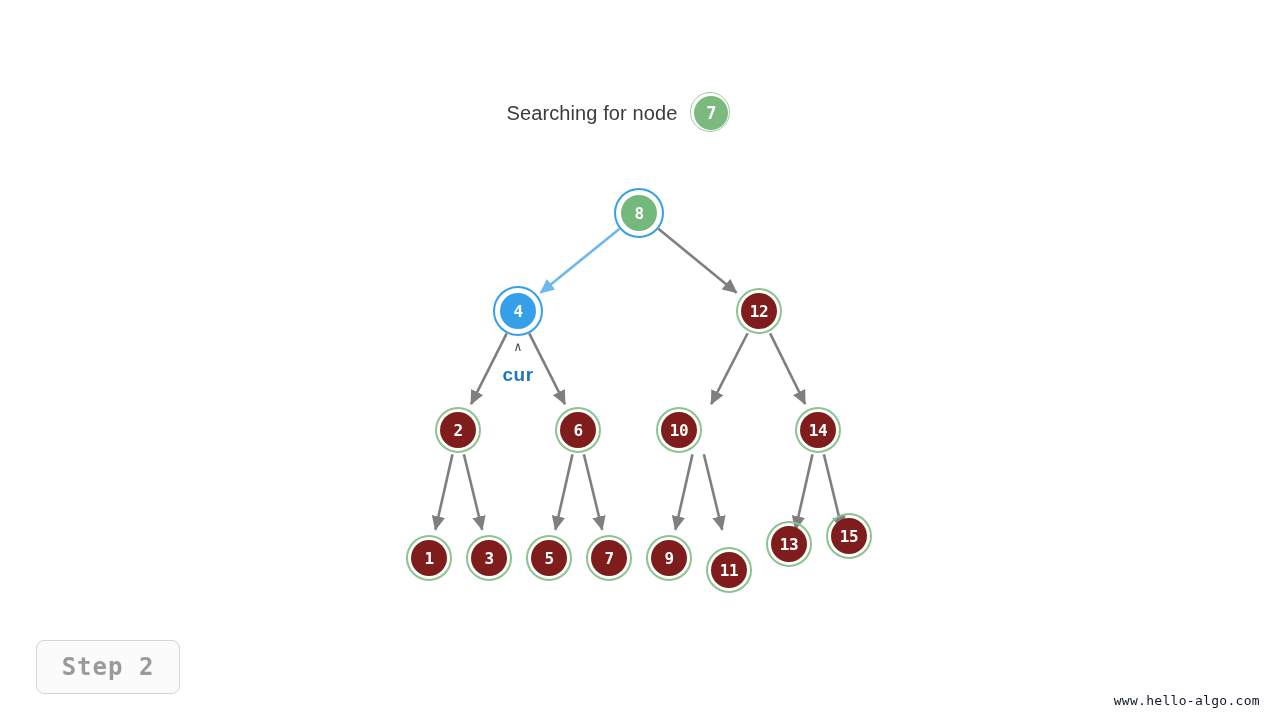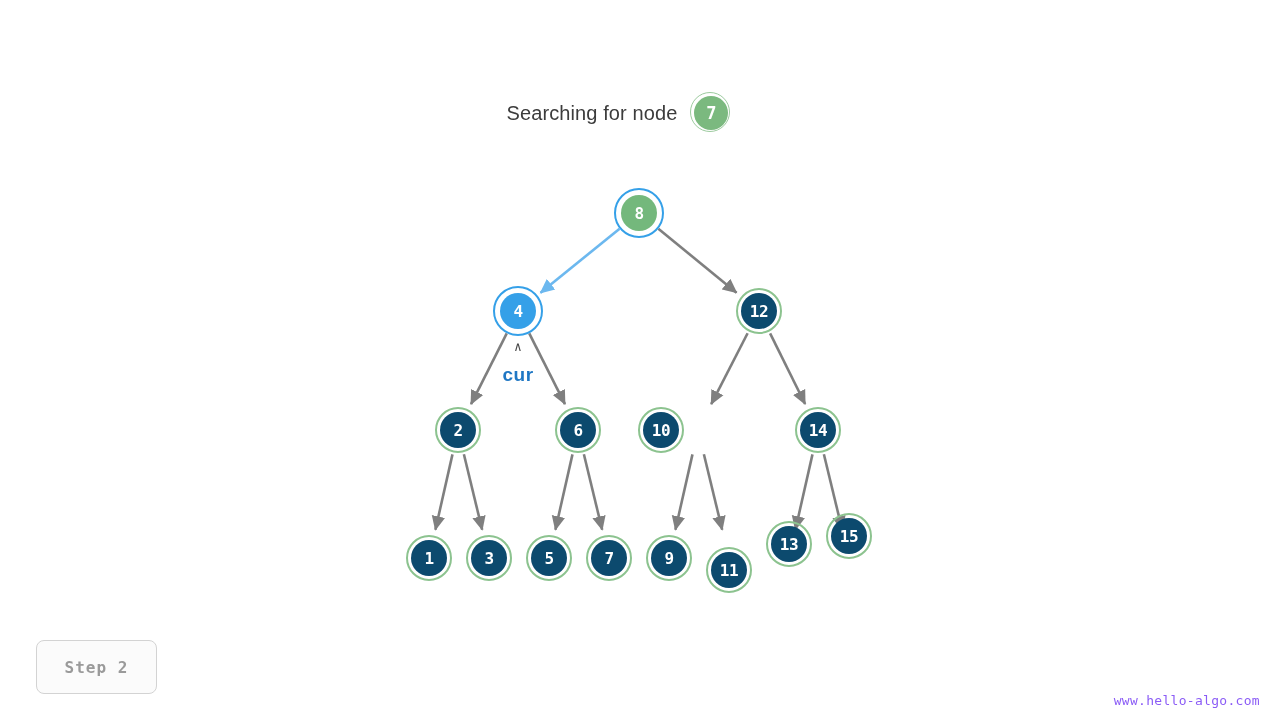--- a/index.html
+++ b/index.html
@@ -92,21 +92,21 @@
     width: 46px; height: 46px;
     border-radius: 50%;
     box-sizing: border-box;
     border: 2px solid #8cc38f;
   }
   .tnode .n-core {
     position: absolute;
     left: 5px; top: 5px;
     width: 36px; height: 36px;
     border-radius: 50%;
-    background: #0c4a6e;
+    background: #7f1d1d;
     color: #ffffff;
     display: flex;
     align-items: center;
     justify-content: center;
     font-family: "DejaVu Sans Mono", monospace;
     font-size: 16px;
     font-weight: 700;
     letter-spacing: -0.5px;
     box-sizing: border-box;
   }
@@ -172,44 +172,44 @@
     font-weight: 700;
     color: #1f77c4;
     letter-spacing: 0.5px;
   }
 
   
   #step-badge {
     position: absolute;
     left: 36px;
     top: 640px;
-    width: 121px;
+    width: 144px;
     height: 54px;
     border: 1px solid #d3d3d3;
     border-radius: 8px;
     background: #fbfbfb;
     display: flex;
     align-items: center;
     justify-content: center;
     font-family: "DejaVu Sans Mono", monospace;
-    font-size: 16px;
+    font-size: 24px;
     font-weight: 700;
     color: #9a9a9a;
     letter-spacing: 1px;
     box-sizing: border-box;
   }
 
   
   #watermark {
     position: absolute;
     right: 20px;
     bottom: 12px;
     font-family: "DejaVu Sans Mono", monospace;
     font-size: 13px;
-    color: #8b5cf6;
+    color: #0f172a;
     letter-spacing: 0.3px;
   }
 </style>
 </head>
 <body>
 
 <div id="title-bar">
   <span class="title-text">Searching for node</span>
   <span class="title-node">
     <span class="ring"></span>
@@ -260,21 +260,21 @@
       <div class="n-core">12</div>
     </div>
     <div class="tnode" style="left: 458px; top: 430px;">
       <div class="n-ring"></div>
       <div class="n-core">2</div>
     </div>
     <div class="tnode" style="left: 578px; top: 430px;">
       <div class="n-ring"></div>
       <div class="n-core">6</div>
     </div>
-    <div class="tnode" style="left: 661px; top: 430px;">
+    <div class="tnode" style="left: 679px; top: 430px;">
       <div class="n-ring"></div>
       <div class="n-core">10</div>
     </div>
     <div class="tnode" style="left: 818px; top: 430px;">
       <div class="n-ring"></div>
       <div class="n-core">14</div>
     </div>
     <div class="tnode" style="left: 429px; top: 558px;">
       <div class="n-ring"></div>
       <div class="n-core">1</div>

